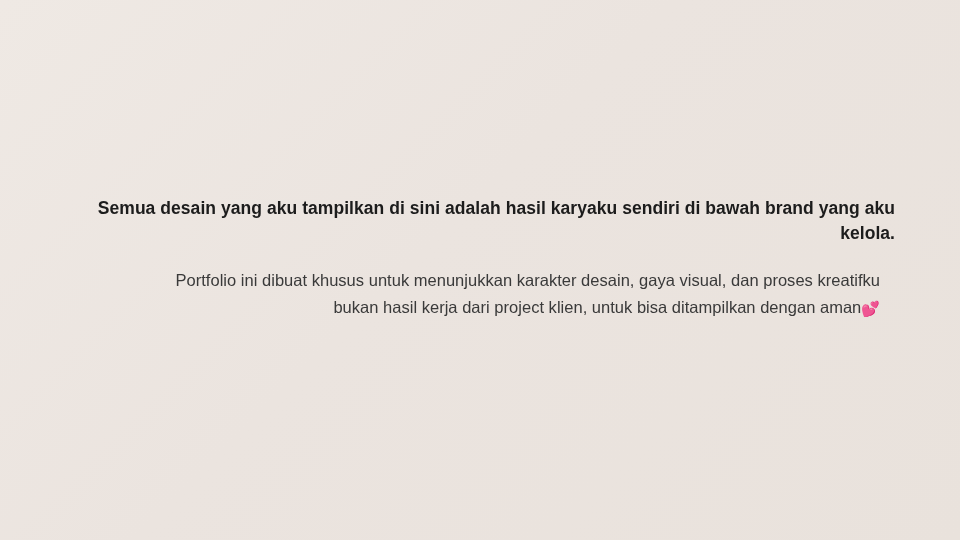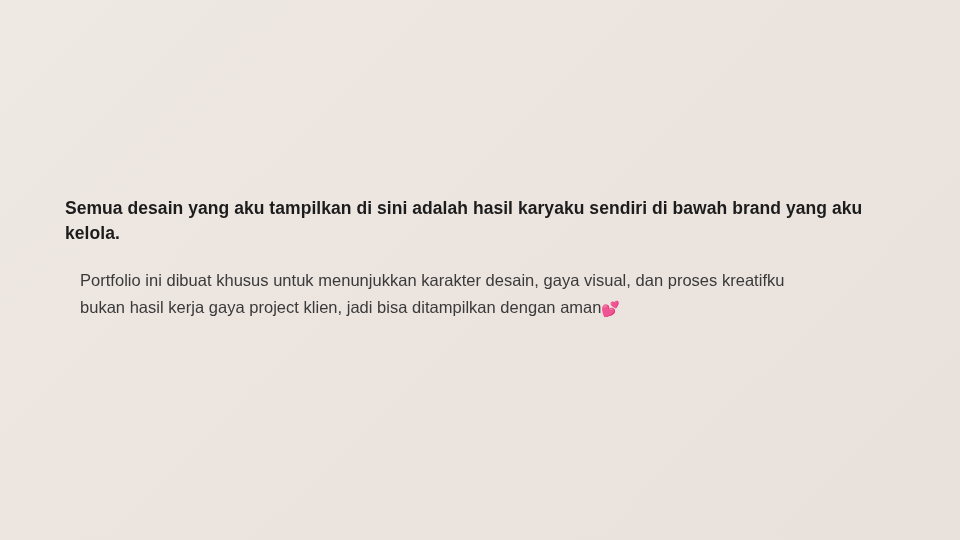--- a/index.html
+++ b/index.html
@@ -20,21 +20,21 @@
     background: linear-gradient(135deg, #efe9e4 0%, #ebe4df 45%, #e9e2dc 100%);
     box-sizing: border-box;
   }
   .content {
     position: absolute;
     left: 0;
     right: 0;
     top: 196px;
     padding: 0 36px;
     box-sizing: border-box;
-    text-align: left;
+    text-align: right;
   }
   .headline {
     font-size: 17.5px;
     font-weight: bold;
     color: #1c1c1c;
     line-height: 1.45;
     letter-spacing: 0.05px;
     margin: 0 auto;
     max-width: 830px;
   }
@@ -58,16 +58,16 @@
 </style>
 </head>
 <body>
 
 <div class="slide">
   <div class="content">
     <p class="headline">Semua desain yang aku tampilkan di sini adalah hasil karyaku sendiri di bawah brand yang aku kelola.</p>
     <p class="subtext">
       <span>Portfolio ini dibuat khusus untuk menunjukkan karakter desain, gaya visual, dan proses kreatifku</span>
       <br>
-      <span>bukan hasil kerja gaya project klien, jadi bisa ditampilkan dengan aman</span><span class="heart">💕</span>
+      <span>bukan hasil kerja dari project klien, untuk bisa ditampilkan dengan aman</span><span class="heart">💕</span>
     </p>
   </div>
 </div>
 
 </body></html>

